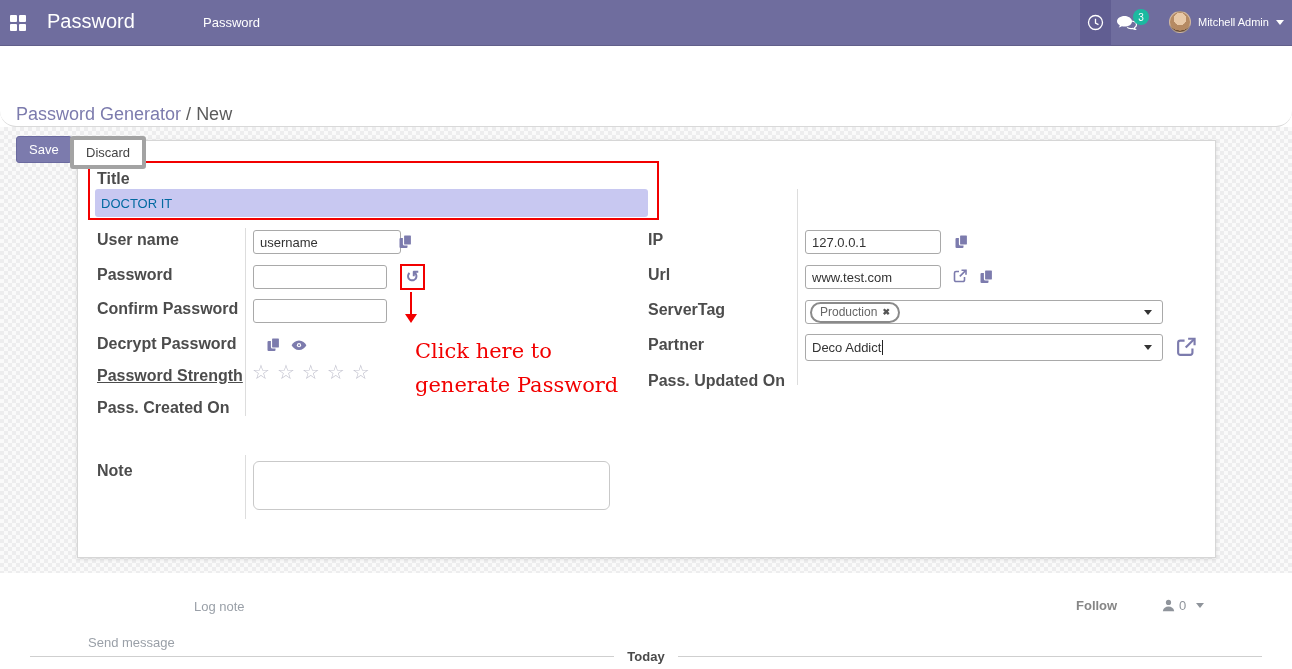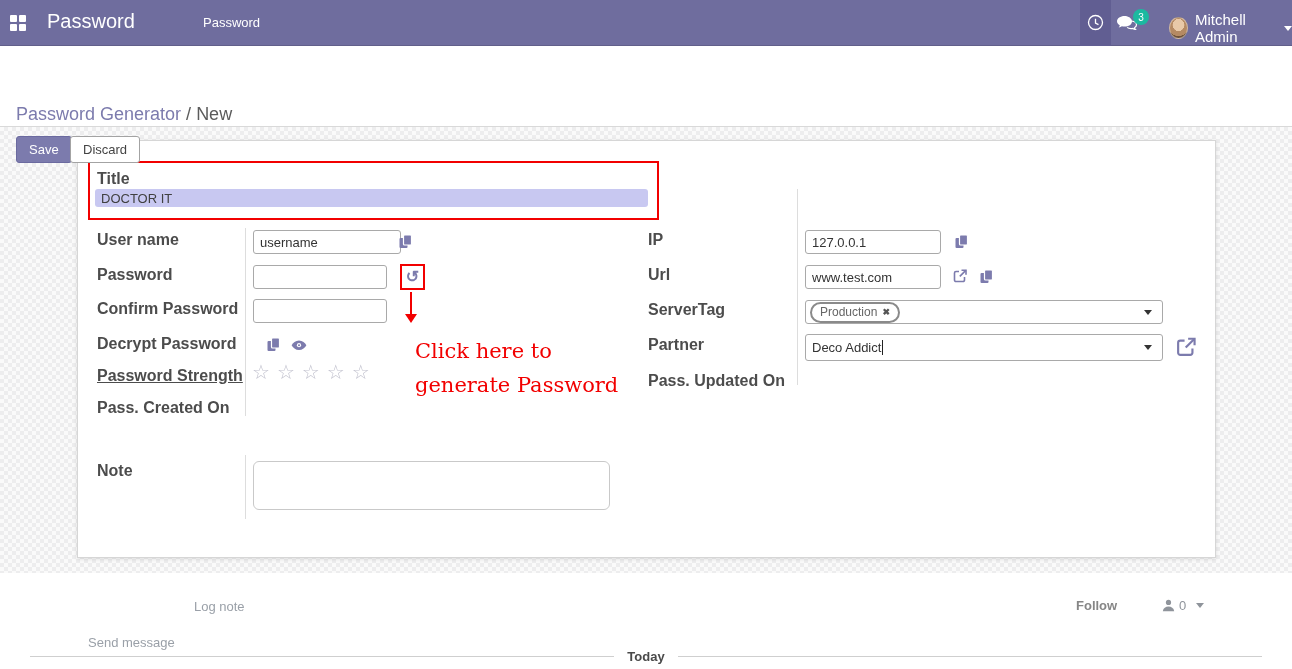--- a/index.html
+++ b/index.html
@@ -12,26 +12,26 @@
   #apps-grid{display:grid;grid-template-columns:7px 7px;grid-template-rows:7px 7px;gap:2px;}
   #apps-grid span{background:#fff;border-radius:1px;}
   #systray-seg{left:1080px;top:0;width:31px;height:46px;background:#615e92;}
   .badge{background:#1cb9a0;color:#fff;border-radius:50%;width:16px;height:16px;font-size:10px;display:flex;align-items:center;justify-content:center;}
   #avatar{width:22px;height:22px;border-radius:50%;background:radial-gradient(circle at 50% 35%,#e8c9a8 0 38%,#b58a63 39% 70%,#6e5138 71%);border:1px solid rgba(255,255,255,.4);box-sizing:border-box;}
   .caret{width:0;height:0;border-left:4px solid transparent;border-right:4px solid transparent;border-top:5px solid #333;}
   .caret.white{border-top-color:#fff;}
   .caret.gray{border-top-color:#8f949b;}
 
   
-  #control-panel{left:0;top:46px;width:1292px;height:81px;background:#fff;border-bottom:1px solid #d9d9d9;box-sizing:border-box;z-index:5;}
+  #control-panel{left:0;top:46px;width:1292px;height:81px;background:#fff;border-bottom:1px solid #d9d9d9;box-sizing:border-box;z-index:5;border-radius:16px;}
   #breadcrumb{left:16px;top:58px;font-size:18px;color:#5b5b5b;}
   #breadcrumb a{color:#7c7bad;text-decoration:none;cursor:pointer;}
   .btn{font-size:13px;border-radius:3px;padding:5px 12px;cursor:pointer;font-family:"Liberation Sans",sans-serif;}
   #save-btn{left:16px;top:90px;background:#7c7bad;border:1px solid #6b6a9f;color:#fff;}
-  #discard-btn{left:70px;top:90px;background:#fff;border:1px solid #a3a3a3;color:#444;}
+  #discard-btn{left:70px;top:90px;background:#fff;border:4px solid #a3a3a3;color:#444;}
 
   
   #form-bg{left:0;top:127px;width:1292px;height:446px;background:repeating-conic-gradient(#ededee 0% 25%, #fafafa 0% 50%) 0 0/8px 8px;z-index:1;}
   #sheet{left:77px;top:140px;width:1139px;height:418px;background:#fff;border:1px solid #d6d6d6;box-shadow:0 1px 4px rgba(0,0,0,.12);box-sizing:border-box;z-index:2;}
 
   .flabel{font-size:16px;font-weight:bold;color:#4c4c4c;z-index:3;}
   .finp{position:absolute;height:24px;border:1px solid #a9a9a9;border-radius:3px;font-size:13px;color:#333;padding:0 6px;box-sizing:border-box;font-family:"Liberation Sans",sans-serif;background:#fff;z-index:3;}
   .vsep{width:1px;background:#ddd;z-index:3;}
   .icon{z-index:4;display:flex;align-items:center;justify-content:center;cursor:pointer;}
   .redbox{border:2px solid #f20000;z-index:4;}
@@ -74,42 +74,42 @@
     <div class="abs icon" style="left:1116px;top:15px;">
       <svg width="22" height="17" viewBox="0 0 22 17">
         <path d="M8.5 1C4.4 1 1 3.3 1 6.2c0 1.7 1.1 3.2 2.8 4.1-.1.8-.5 1.6-1.1 2.2 1.2-.1 2.3-.5 3.2-1.2.8.2 1.7.3 2.6.3 4.1 0 7.5-2.3 7.5-5.2S12.6 1 8.5 1z" fill="#fff"></path>
         <path d="M15.5 6c2.8.3 5 1.9 5 3.8 0 1.2-.8 2.3-2 3 .1.6.4 1.1.8 1.5-.9-.1-1.7-.4-2.4-.9-.6.2-1.2.2-1.9.2-1.5 0-2.9-.4-3.9-1.2" fill="none" stroke="#fff" stroke-width="1.2"></path>
       </svg>
     </div>
     <div class="abs badge" style="left:1133px;top:9px;z-index:11;">3</div>
     <div class="abs" style="left:1169px;top:11px;cursor:pointer;">
       <div style="display:flex;align-items:center;gap:7px;">
         <div id="avatar"></div>
-        <span class="nav-white" style="font-size:15px;">Mitchell Admin</span>
+        <span class="nav-white" style="font-size:11px;">Mitchell Admin</span>
         <span class="caret white"></span>
       </div>
     </div>
   </div>
 
   <div id="control-panel" class="abs">
     <div id="breadcrumb" class="abs">
       <a>Password Generator</a>
       <span> <span>/</span> </span>
       <span>New</span>
     </div>
     <button id="save-btn" class="abs btn">Save</button>
     <button id="discard-btn" class="abs btn">Discard</button>
   </div>
 
   <div id="form-bg" class="abs"></div>
   <div id="sheet" class="abs"></div>
 
   <div class="abs redbox" style="left:88px;top:161px;width:567px;height:55px;"></div>
   <div class="abs flabel" style="left:97px;top:170px;">Title</div>
-  <input class="finp" style="left: 95px; top: 189px; width: 553px; height: 18px; background: rgb(200, 200, 241); border: none; color: #404040;" value="DOCTOR IT">
+  <input class="finp" style="left: 95px; top: 189px; width: 553px; height: 28px; background: rgb(200, 200, 241); border: none; color: #0369a1;" value="DOCTOR IT">
 
   <div class="abs flabel" style="left:97px;top:231px;">User name</div>
   <div class="abs flabel" style="left:97px;top:266px;">Password</div>
   <div class="abs flabel" style="left:97px;top:300px;">Confirm Password</div>
   <div class="abs flabel" style="left:97px;top:335px;">Decrypt Password</div>
   <div class="abs flabel" style="left:97px;top:367px;text-decoration:underline;">Password Strength</div>
   <div class="abs flabel" style="left:97px;top:399px;">Pass. Created On</div>
   <div class="abs vsep" style="left:245px;top:228px;height:188px;"></div>
 
   <input class="finp" style="left: 253px; top: 230px; width: 148px;" value="username">

